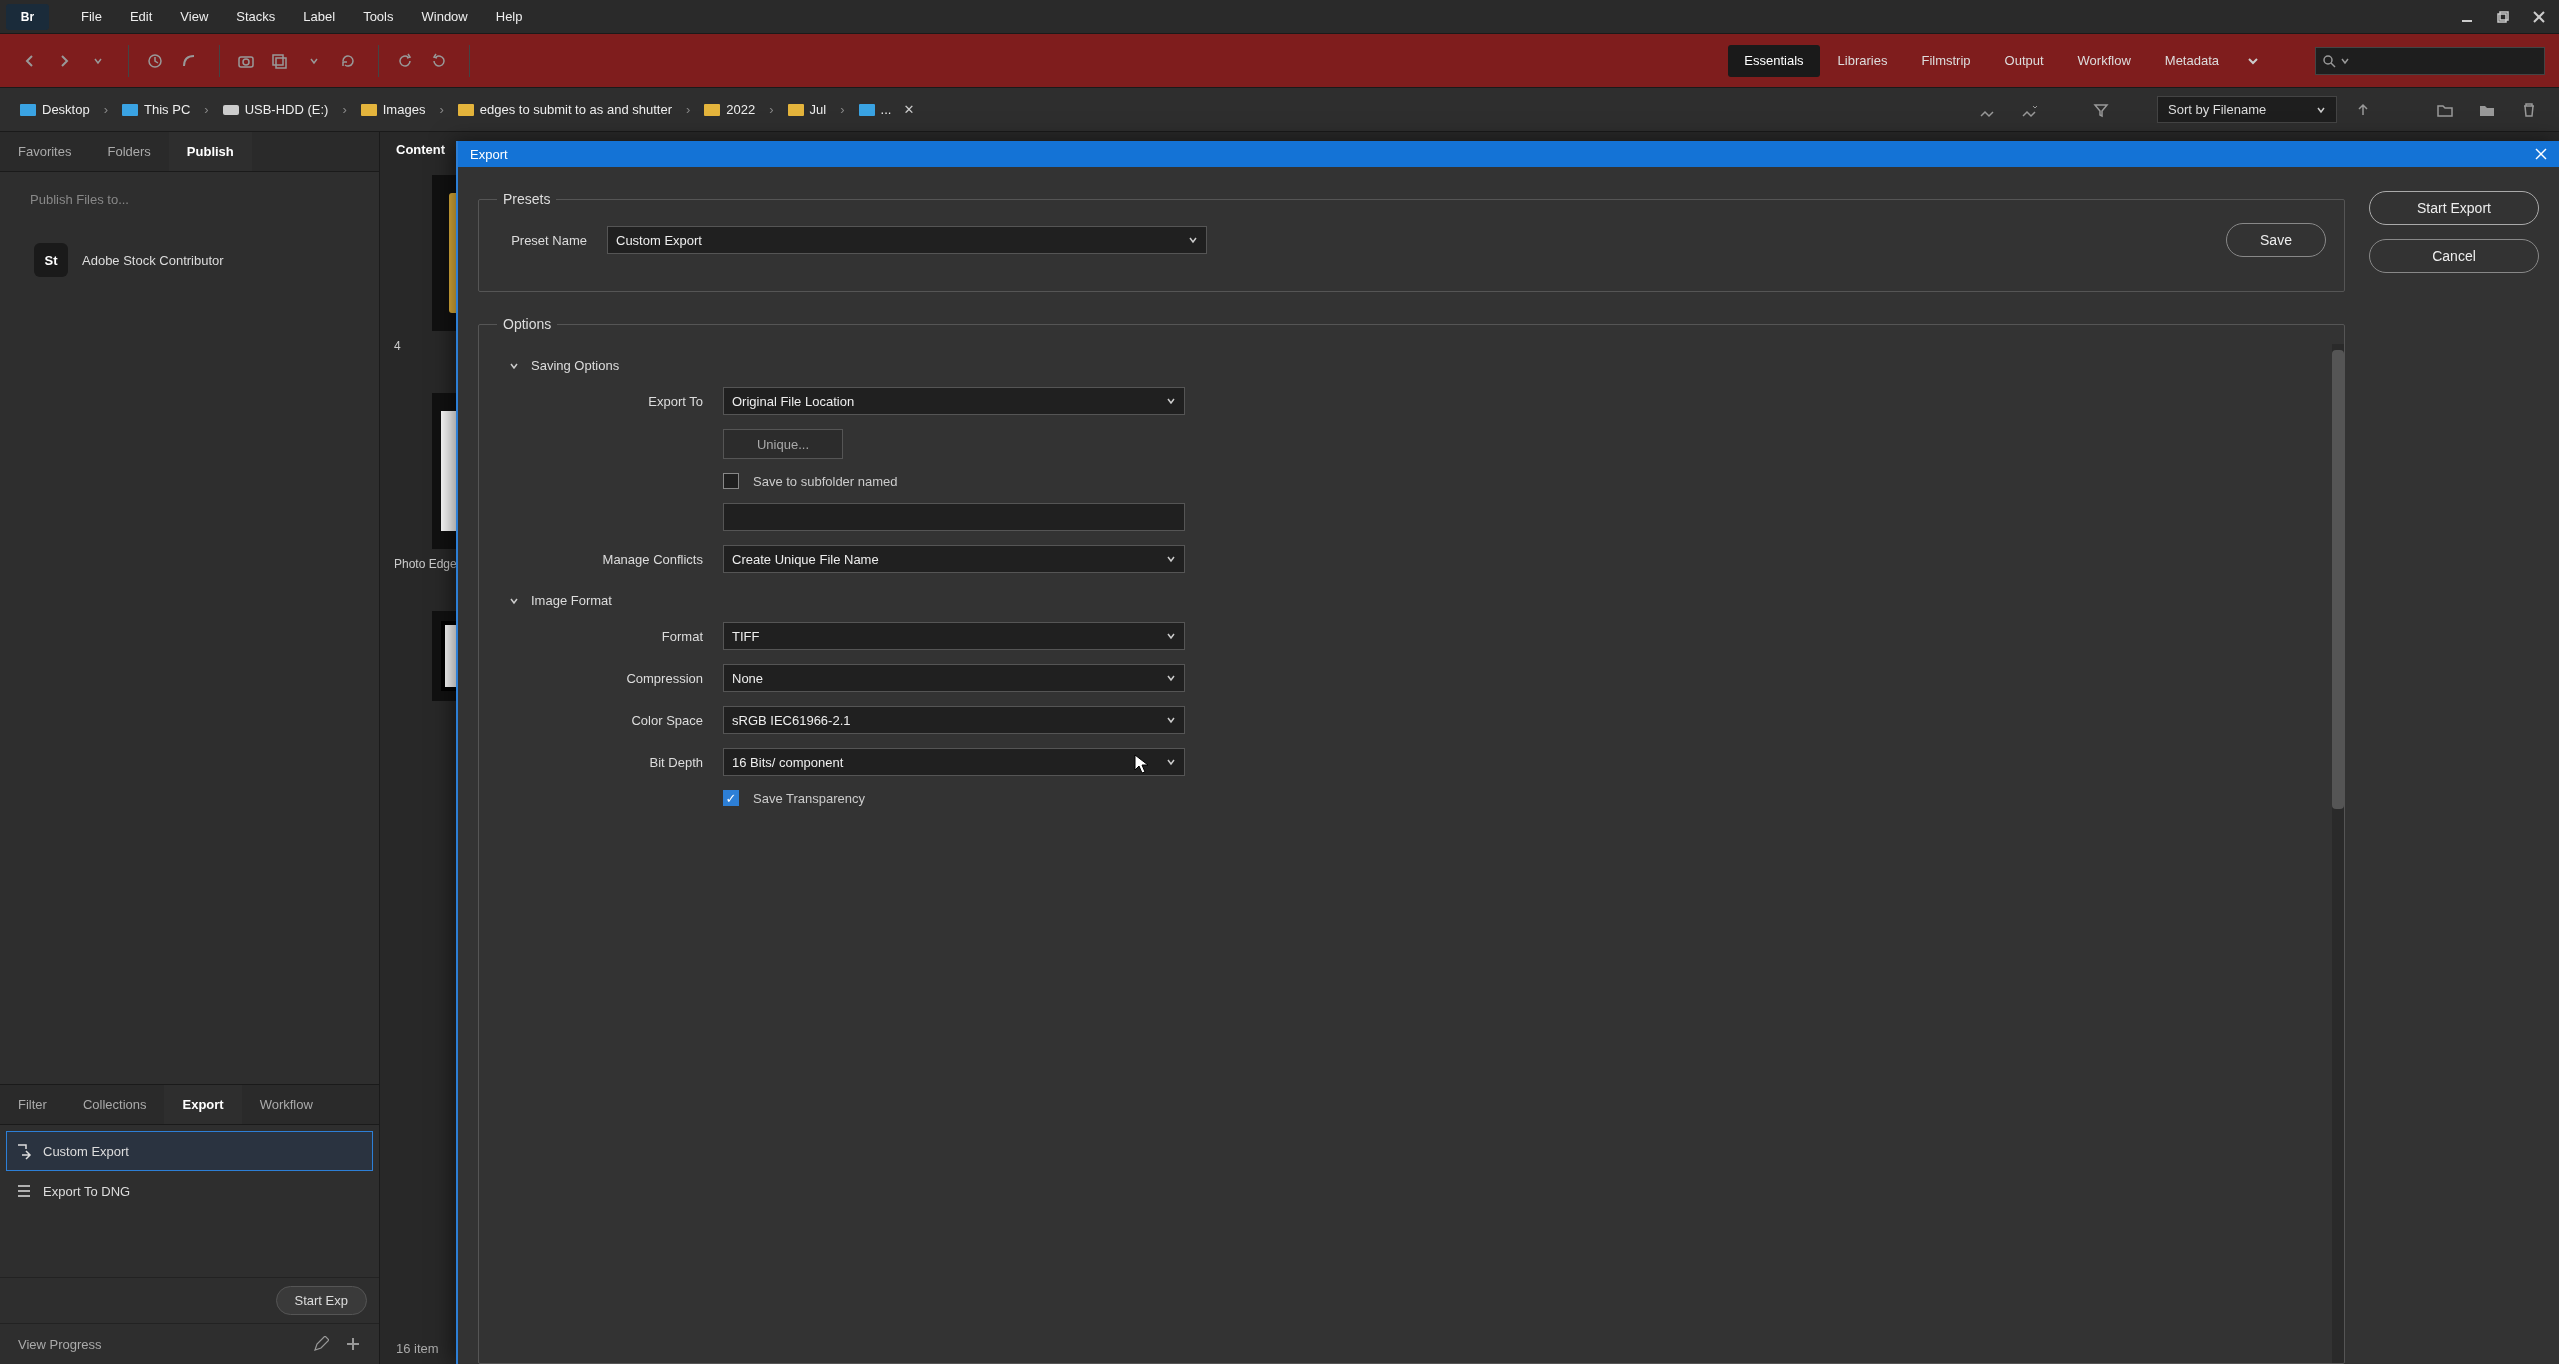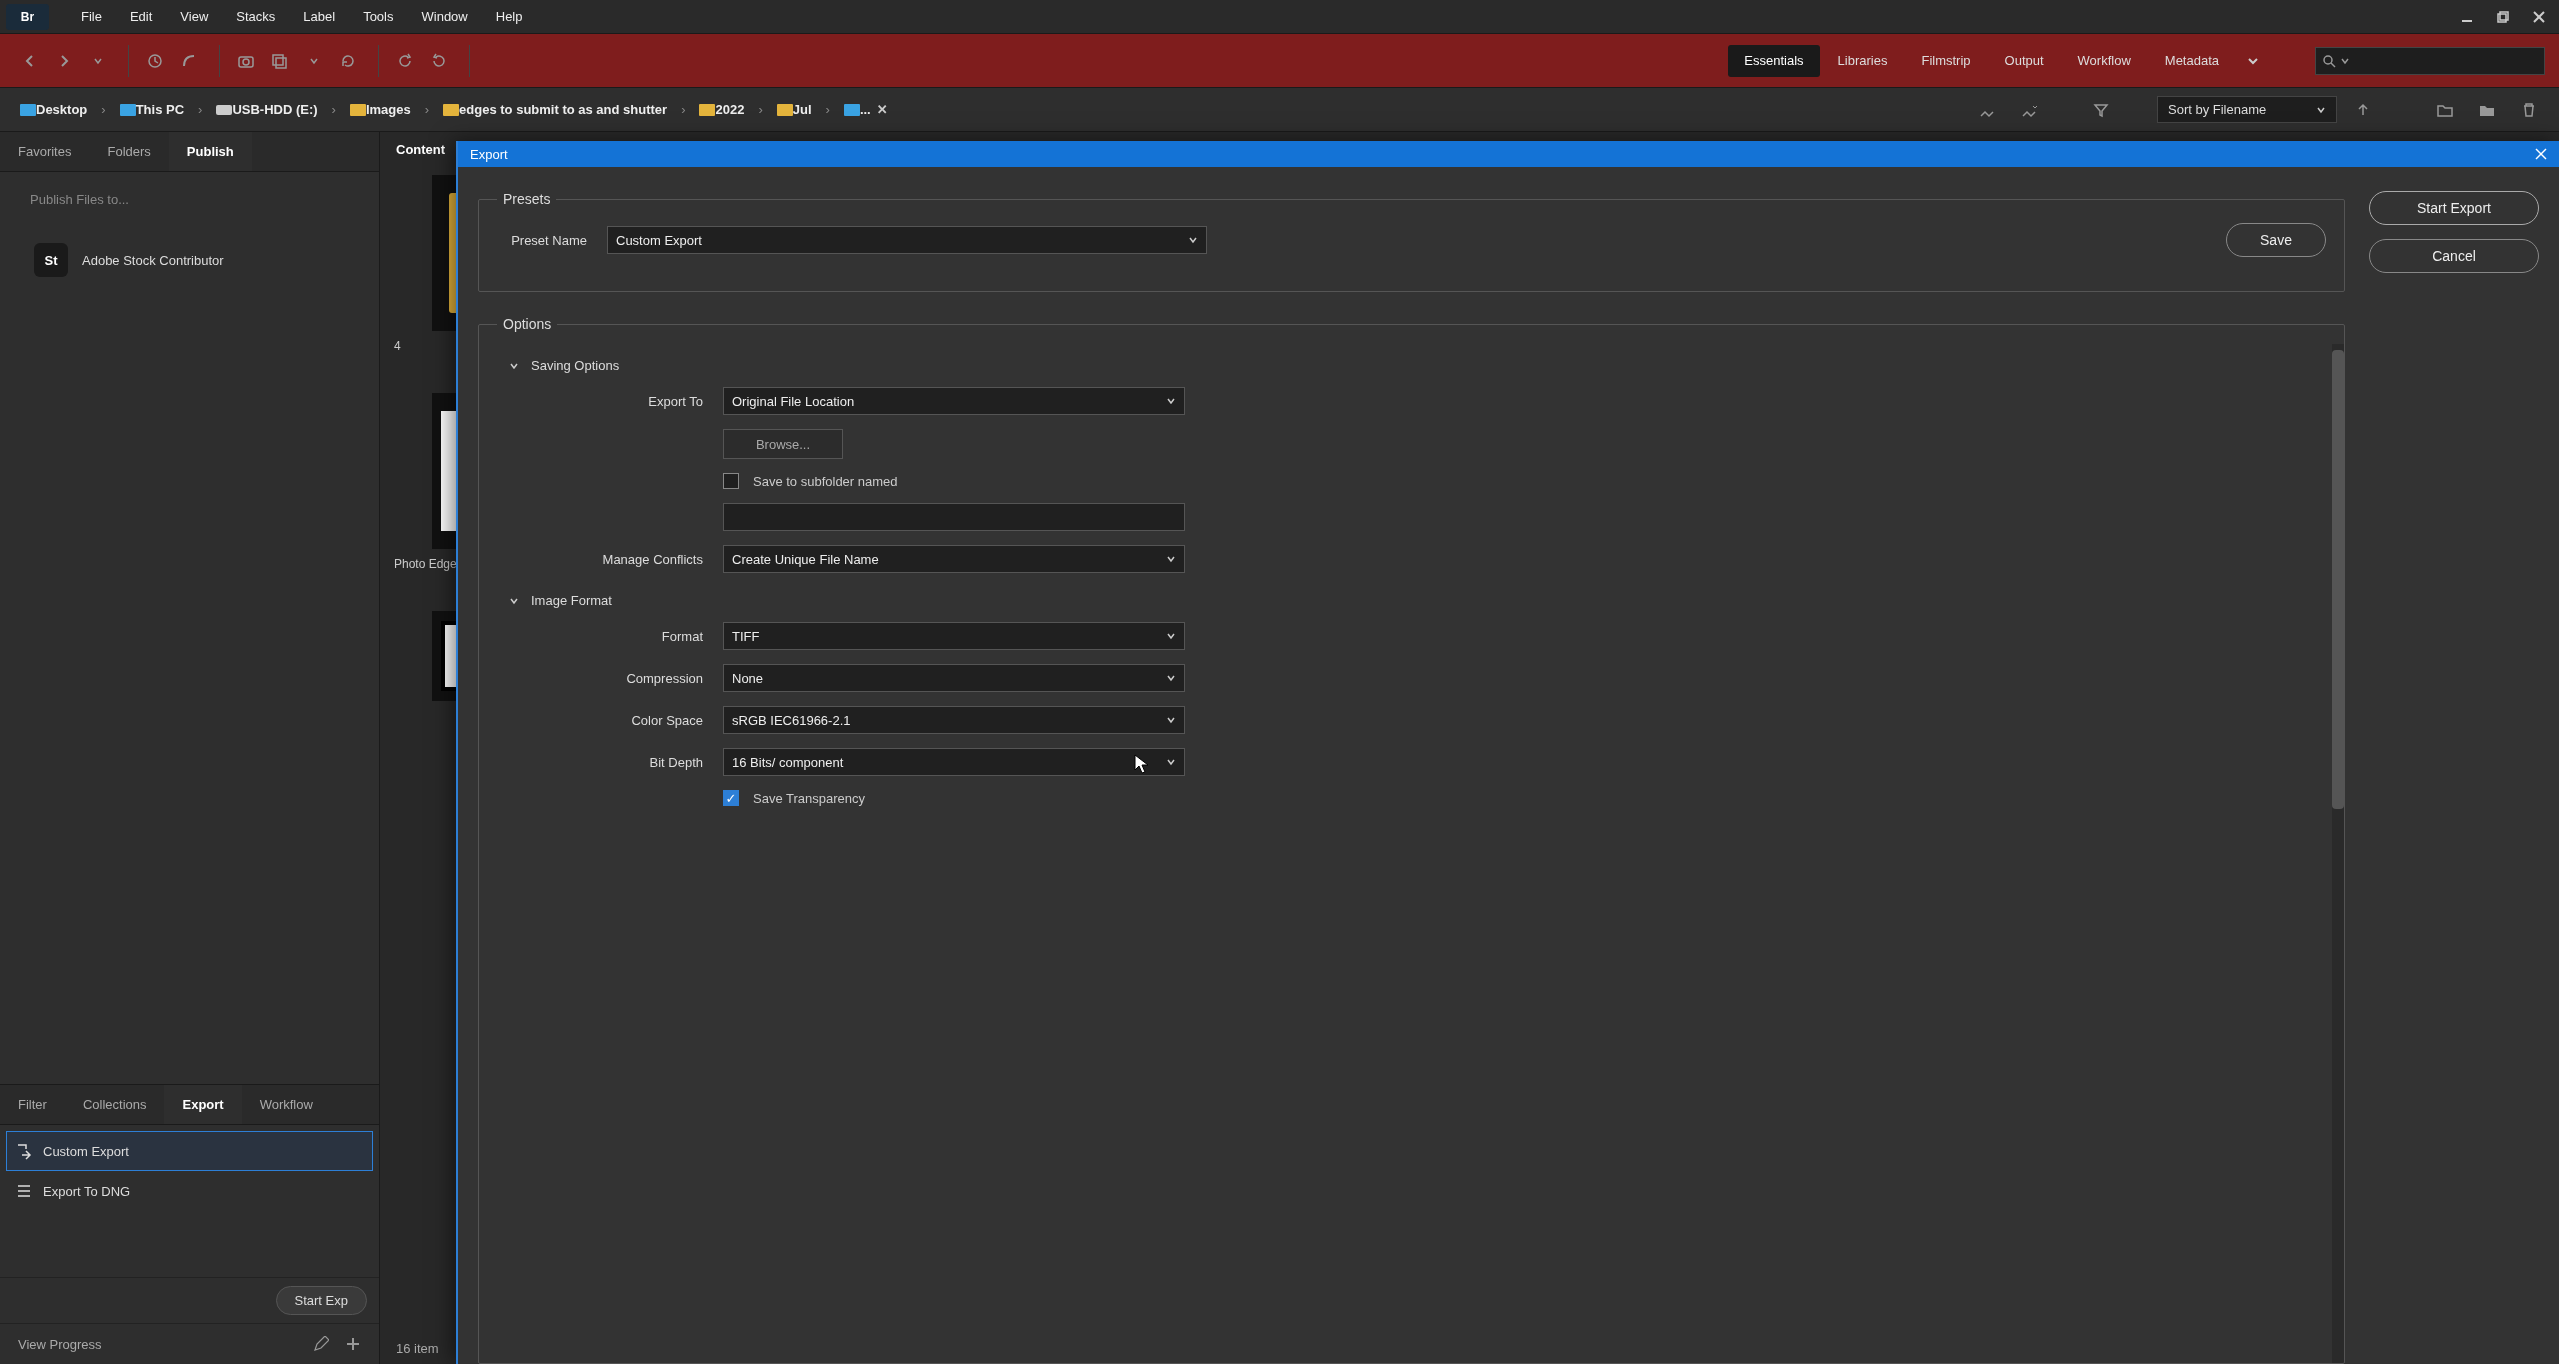--- a/index.html
+++ b/index.html
@@ -18,21 +18,21 @@
 .tool-group:last-child { border-right: none; }
 .tool-btn { width: 32px; height: 32px; display: flex; align-items: center; justify-content: center; color: #999; border-radius: 3px; }
 .workspace-tabs { margin-left: auto; display: flex; gap: 2px; }
 .ws-tab { padding: 8px 16px; color: #ddd; border-radius: 3px; }
 .ws-tab.active { background: #1a1a1a; color: #fff; font-weight: 500; }
 .search-box { margin-left: 40px; display: flex; align-items: center; background: #1e1e1e; border: 1px solid #444; height: 28px; width: 230px; padding: 0 6px; }
 .search-box svg { margin-right: 4px; }
 
 
 .path-bar { height: 44px; background: #2e2e2e; display: flex; align-items: center; padding: 0 14px; gap: 4px; border-bottom: 1px solid #1a1a1a; }
-.crumb { display: flex; align-items: center; padding: 4px 6px; color: #eee; font-weight: bold; }
+.crumb { display: flex; align-items: center; gap: 6px; padding: 4px 6px; color: #eee; }
 .crumb-sep { color: #888; padding: 0 4px; }
 .folder-ico { width: 16px; height: 12px; background: #e4b43c; border-radius: 1px; display: inline-block; }
 .disk-ico { width: 16px; height: 12px; background: #3aa3e3; border-radius: 1px; display: inline-block; }
 .drive-ico { width: 16px; height: 10px; background: #ccc; border-radius: 2px; display: inline-block; }
 .path-right { margin-left: auto; display: flex; align-items: center; gap: 10px; }
 .sort-select { background: #1e1e1e; border: 1px solid #444; color: #ddd; padding: 5px 10px; width: 180px; display: flex; justify-content: space-between; align-items: center; }
 
 
 .main { display: flex; height: calc(100% - 132px); }
 .left-col { width: 380px; background: #2e2e2e; display: flex; flex-direction: column; border-right: 1px solid #1a1a1a; }
@@ -446,21 +446,21 @@
             <div class="form-label">Export To</div>
             <div class="form-select">
               <span>Original File Location</span>
               <svg width="10" height="10" viewBox="0 0 10 10">
                   <path d="M2 3 L5 7 L8 3" fill="none" stroke="#ccc" stroke-width="1.5"></path>
                 </svg>
             </div>
           </div>
           <div class="form-row">
             <div class="form-label"></div>
-            <div class="browse-btn">Browse...</div>
+            <div class="browse-btn">Unique...</div>
           </div>
           <div class="form-row">
             <div class="form-label"></div>
             <span class="checkbox"></span>
             <span>Save to subfolder named</span>
           </div>
           <div class="form-row">
             <div class="form-label"></div>
             <div class="form-input disabled" style="max-width:462px"></div>
           </div>

